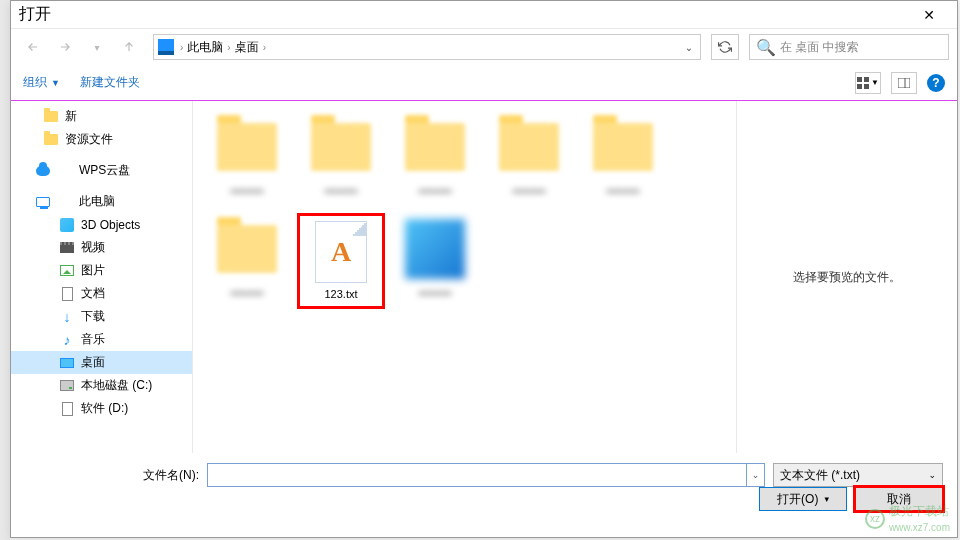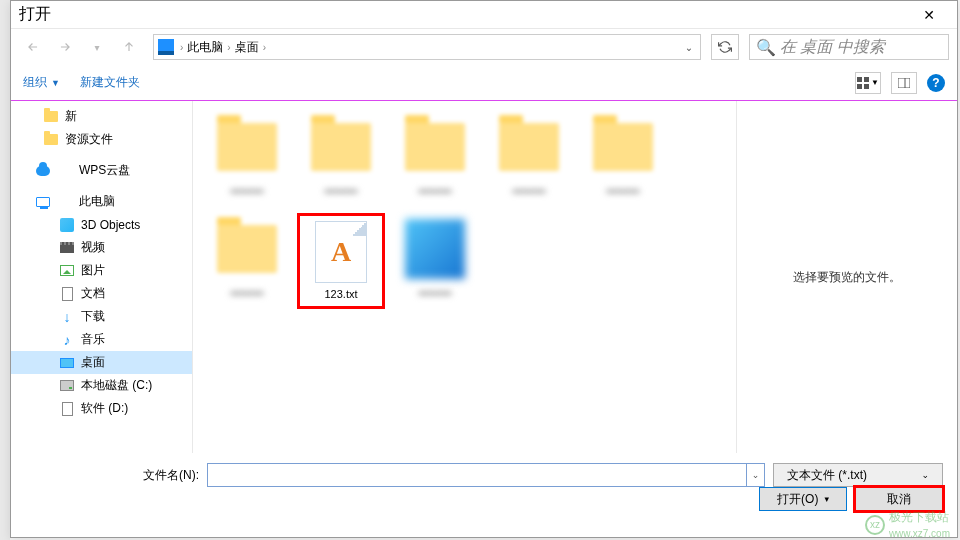--- a/index.html
+++ b/index.html
@@ -17,21 +17,21 @@
 .nav-btn { width: 28px; height: 28px; display: flex; align-items: center; justify-content: center; color: #aaa; cursor: pointer; }
 .nav-btn svg { width: 14px; height: 14px; }
 .addr-wrap { flex: 1; height: 26px; border: 1px solid #ccc; display: flex; align-items: center; margin: 0 6px; }
 .addr-icon { width: 16px; height: 16px; background: #1e90ff; margin: 0 4px; position: relative; }
 .addr-icon::after { content: ""; position: absolute; bottom: 0; left: 0; right: 0; height: 4px; background: #0a5aa0; }
 .addr-sep { color: #888; font-size: 10px; margin: 0 2px; }
 .addr-part { font-size: 12px; color: #000; padding: 0 2px; }
 .addr-drop { margin-left: auto; width: 22px; text-align: center; color: #555; font-size: 10px; }
 .refresh-btn { width: 28px; height: 26px; border: 1px solid #ccc; display: flex; align-items: center; justify-content: center; cursor: pointer; }
 .search-box { width: 200px; height: 26px; border: 1px solid #ccc; display: flex; align-items: center; margin-left: 6px; padding: 0 6px; }
-.search-box input { border: none; outline: none; font-size: 16px; width: 100%; color: #1d4ed8; font-style: italic; }
+.search-box input { border: none; outline: none; font-size: 12px; width: 100%; color: #1d4ed8; }
 .search-box input::placeholder { color: #888; }
 .search-icon { color: #888; margin-right: 4px; }
 
 .toolbar { height: 36px; display: flex; align-items: center; padding: 0 12px; border-bottom: 1px solid #d946ef; }
 .tb-item { font-size: 12px; color: #1a6fc4; margin-right: 20px; cursor: pointer; display: flex; align-items: center; gap: 4px; }
 .tb-arrow { font-size: 9px; }
 .tb-spacer { flex: 1; }
 .tb-right { display: flex; align-items: center; gap: 10px; }
 .tb-view { width: 26px; height: 22px; border: 1px solid #ccc; display: flex; align-items: center; justify-content: center; font-size: 10px; cursor: pointer; }
 .tb-help { width: 18px; height: 18px; border-radius: 50%; background: #0078d4; color: #fff; display: flex; align-items: center; justify-content: center; font-size: 12px; font-weight: bold; cursor: pointer; }
@@ -76,28 +76,28 @@
 .file-label { font-size: 11px; color: #000; margin-top: 4px; text-align: center; width: 100%; overflow: hidden; text-overflow: ellipsis; white-space: nowrap; filter: blur(0); }
 .file-label.blurred { filter: blur(3px); color:#999; }
 
 .preview { width: 220px; display: flex; align-items: center; justify-content: center; font-size: 12px; color: #333; }
 
 .footer { padding: 10px 14px; }
 .fname-row { display: flex; align-items: center; }
 .fname-label { width: 182px; text-align: right; font-size: 12px; padding-right: 8px; }
 .fname-input { flex: 1; height: 24px; border: 1px solid #7a9fd4; padding: 0 4px; font-size: 12px; }
 .fname-drop { width: 18px; height: 24px; border: 1px solid #7a9fd4; border-left: none; display:flex; align-items:center; justify-content:center; font-size:9px; color:#555; }
-.filter-sel { width: 170px; height: 24px; border: 1px solid #aaa; margin-left: 8px; font-size: 12px; padding: 0 13px; display:flex; align-items:center; justify-content:space-between; background:#efefef; }
+.filter-sel { width: 170px; height: 24px; border: 1px solid #aaa; margin-left: 8px; font-size: 12px; padding: 0 6px; display:flex; align-items:center; justify-content:space-between; background:#efefef; }
 
 .btn-row { display: flex; justify-content: flex-end; gap: 8px; }
 .btn { width: 88px; height: 24px; border: 1px solid #888; background: #e1e1e1; font-size: 12px; cursor: pointer; display:flex; align-items:center; justify-content:center; }
 .btn.primary { border-color: #0078d4; }
 .btn.highlighted { outline: 3px solid #ff0000; outline-offset: -1px; }
 
-.watermark { position:absolute; right:10px; bottom:0; font-size:12px; color:#4caf50; opacity:0.5; pointer-events:none; display:flex; align-items:center; gap:4px; }
+.watermark { position:absolute; right:10px; bottom:6px; font-size:12px; color:#4caf50; opacity:0.5; pointer-events:none; display:flex; align-items:center; gap:4px; }
 .watermark .wm-ico { width:20px; height:20px; border:2px solid #4caf50; border-radius:50%; display:flex; align-items:center; justify-content:center; font-size:10px; }
 </style>
 </head>
 <body>
 
 <div class="left-edge"></div>
 
 <div class="dialog">
 
   <div class="titlebar">

